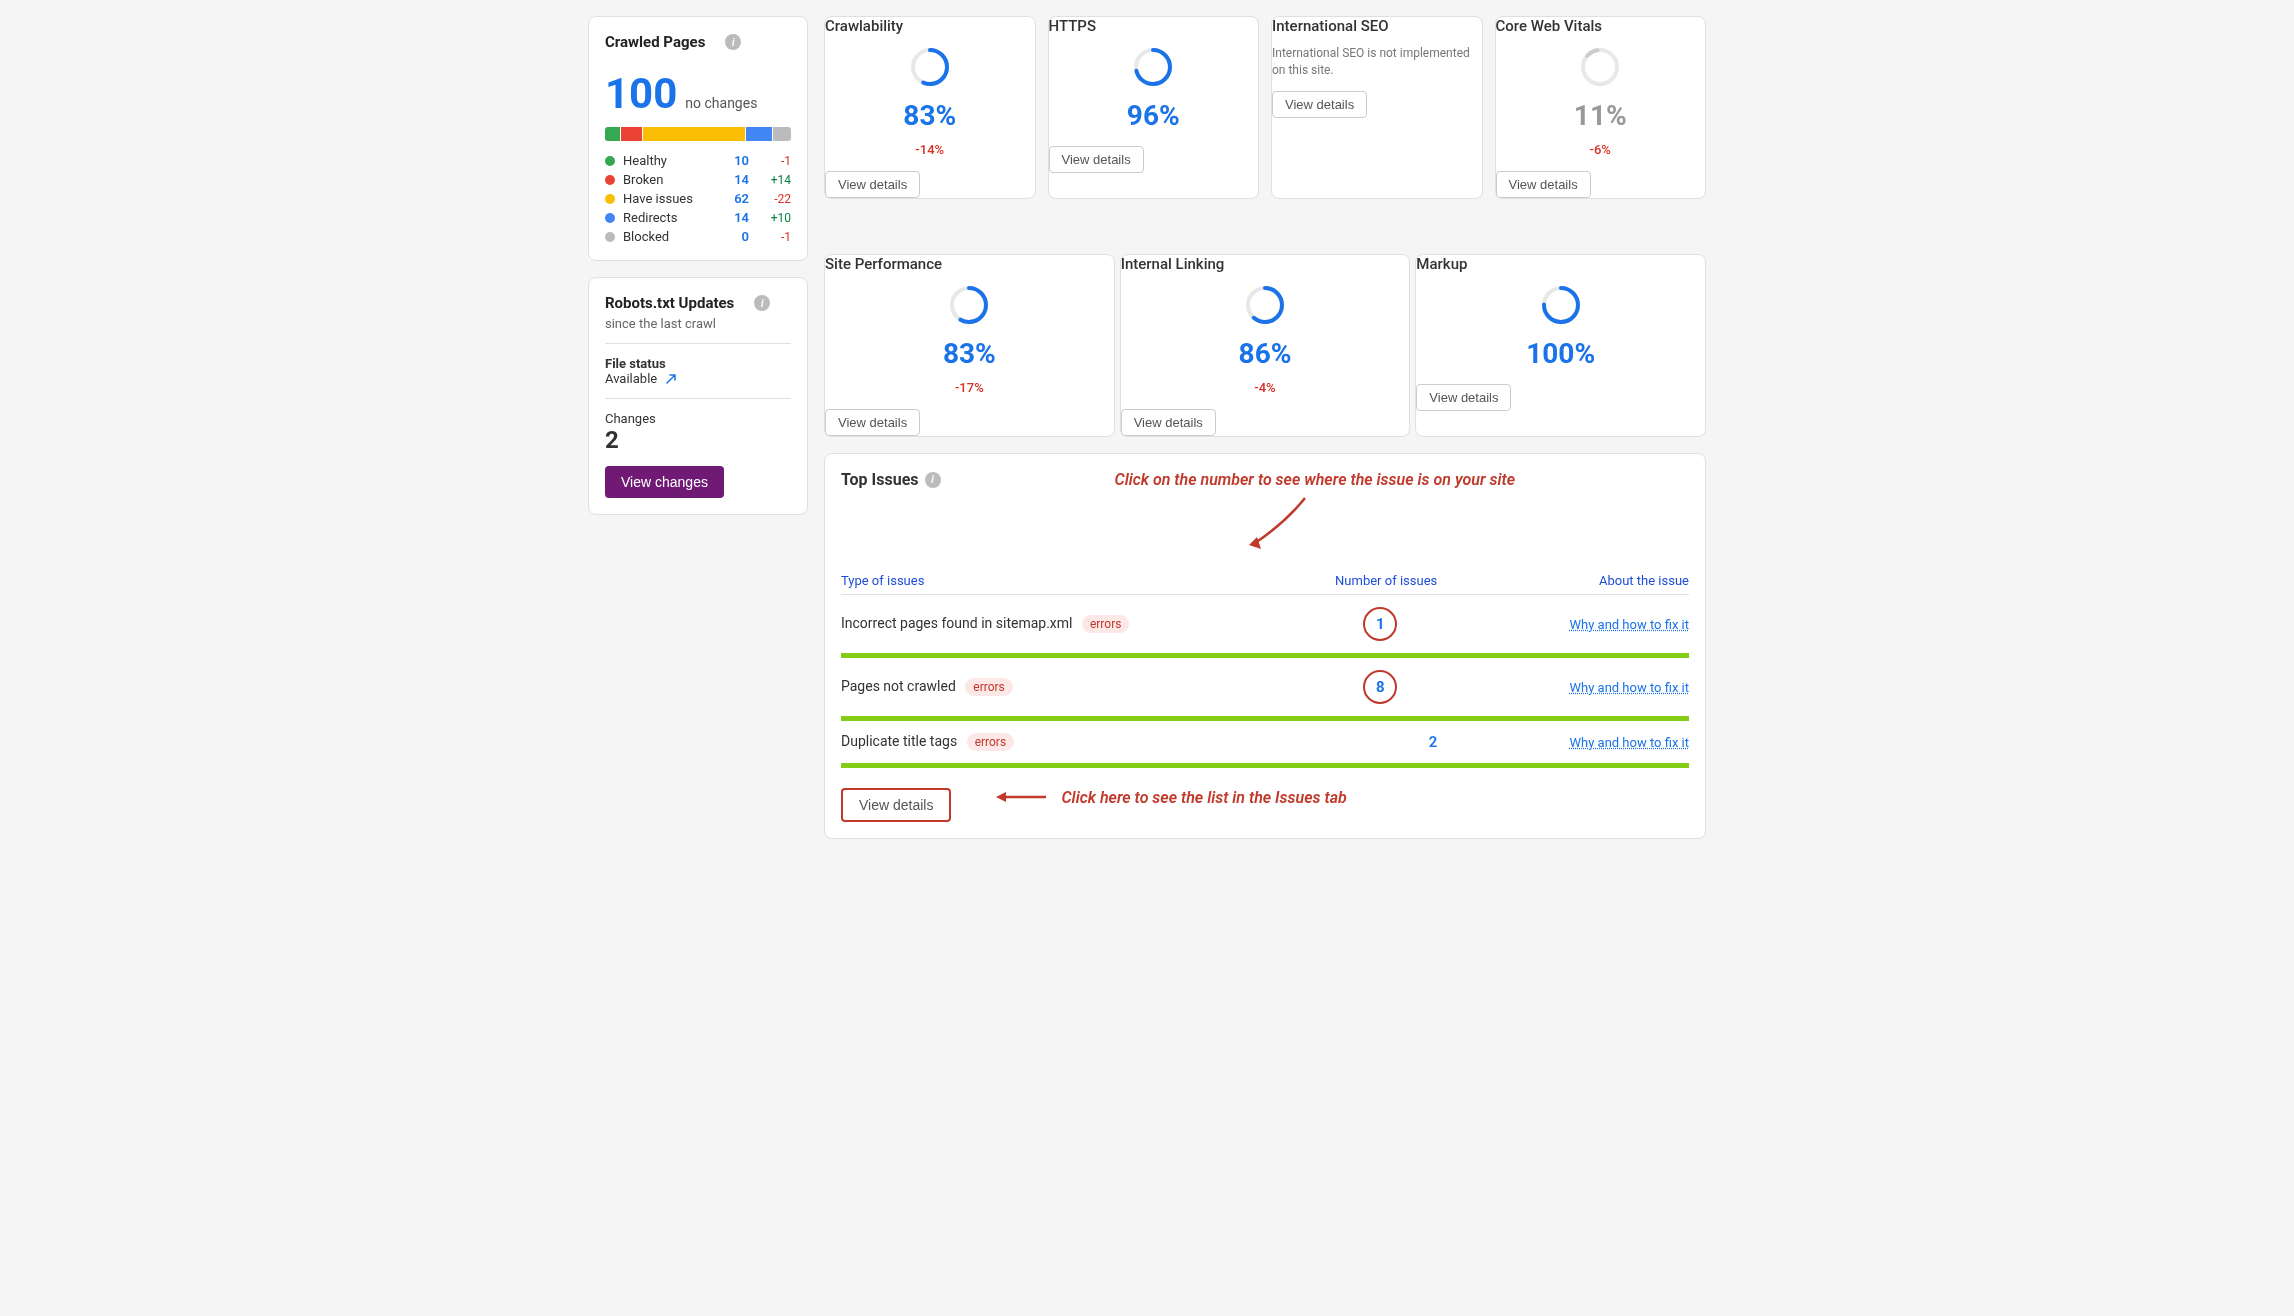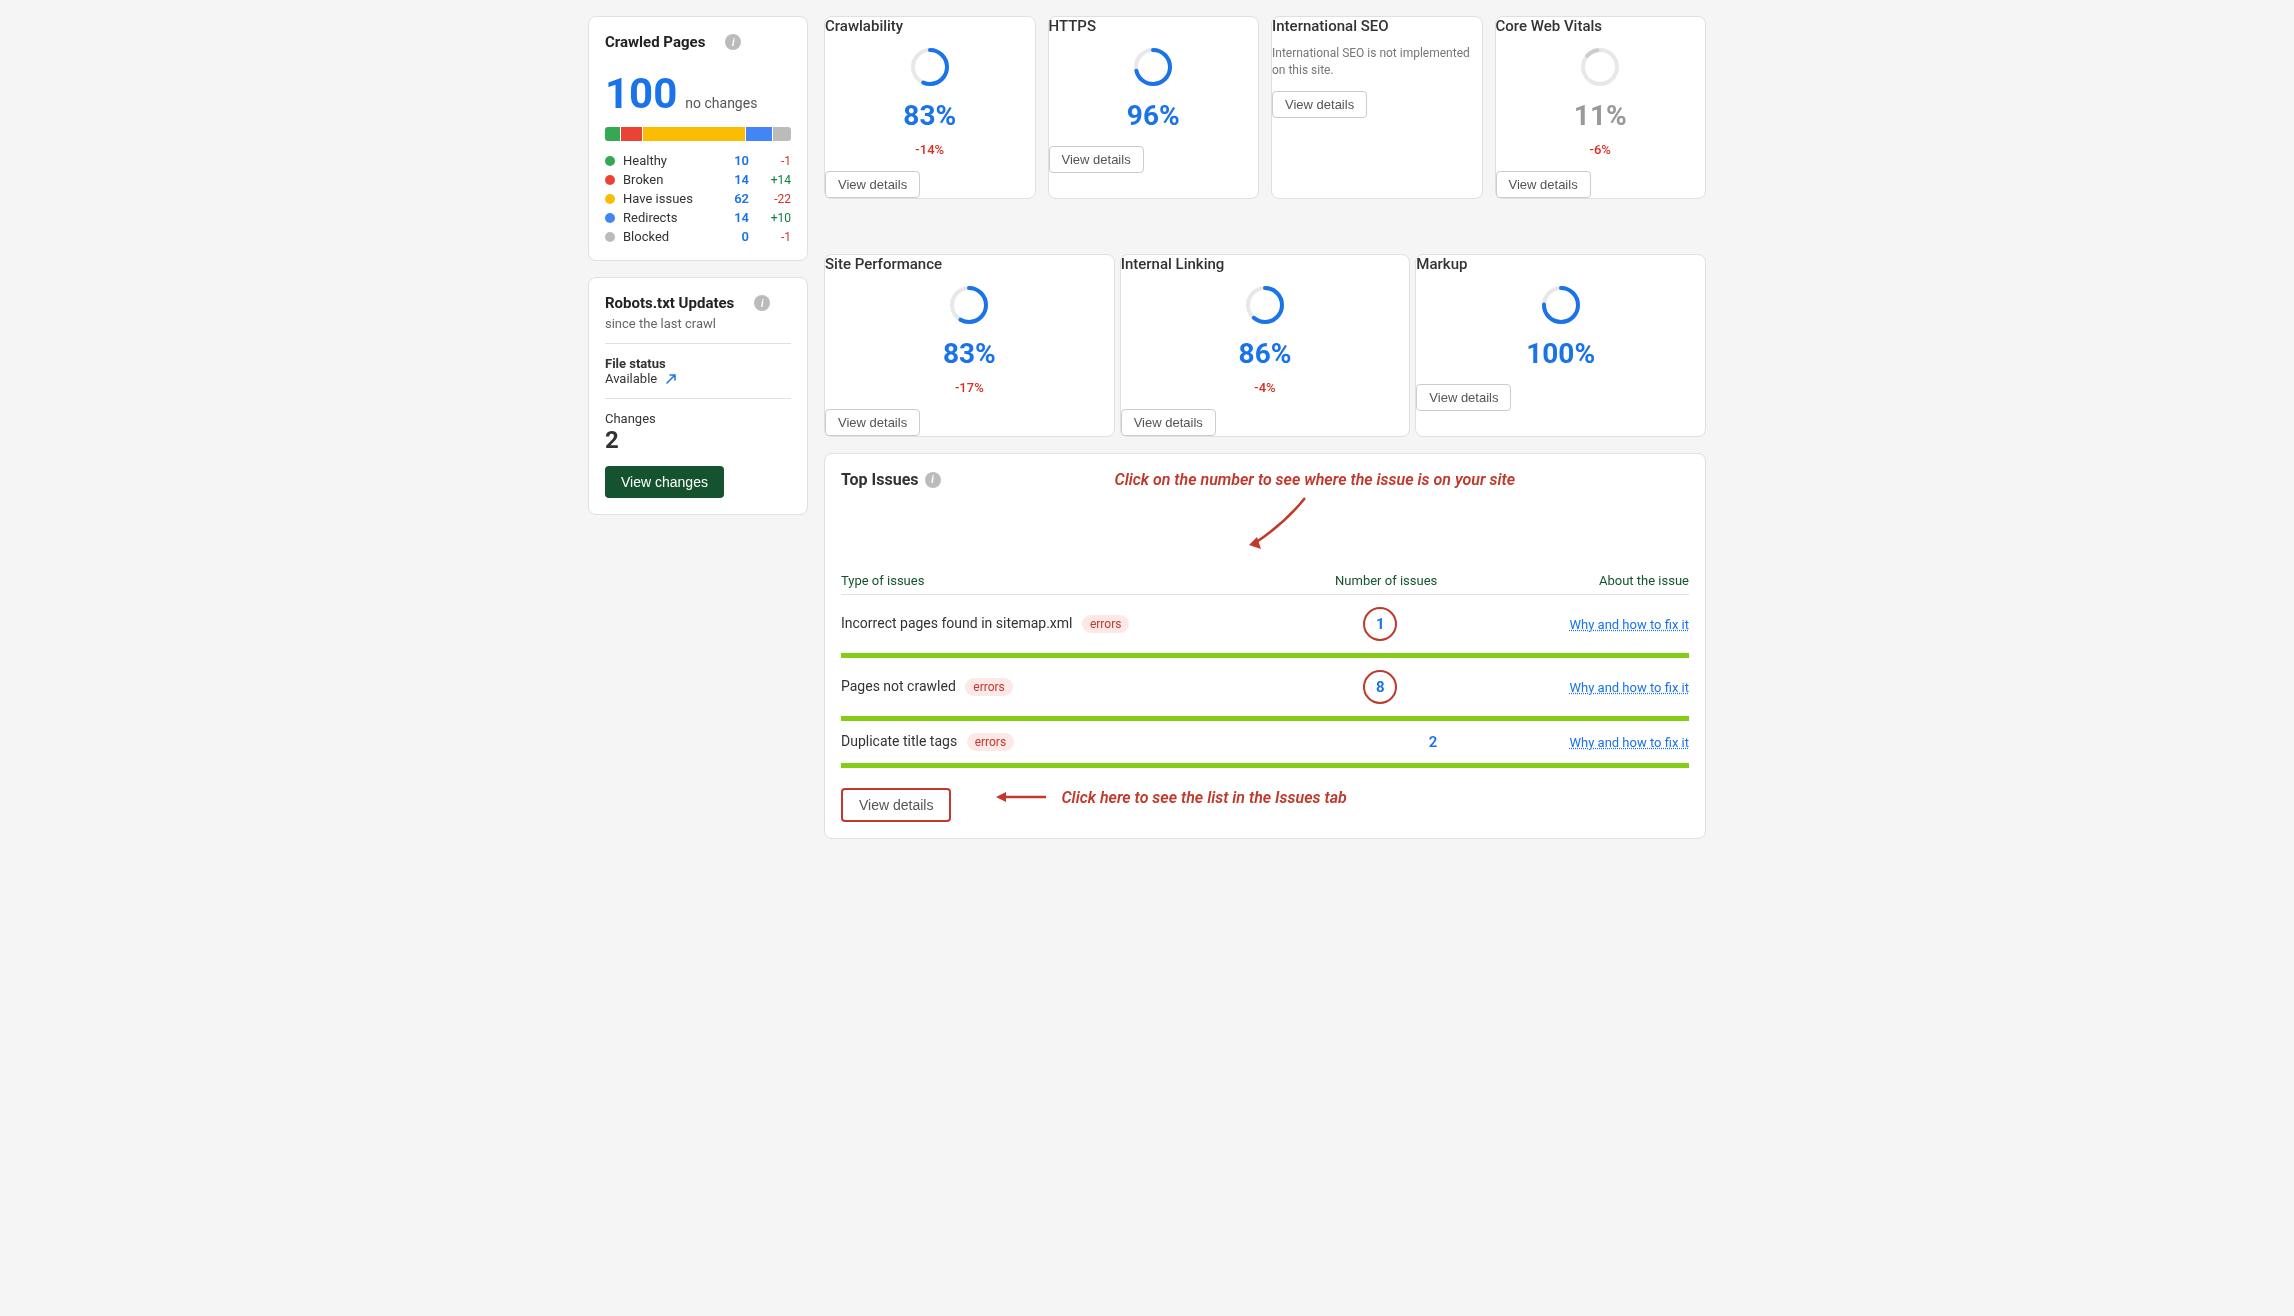--- a/index.html
+++ b/index.html
@@ -77,21 +77,21 @@
     .divider { border: none; border-top: 1px solid #e0e0e0; margin: 12px 0; }
     .file-status-title { font-weight: 700; font-size: 13px; color: #333; }
     .file-status-value {
       font-size: 13px; color: #333;
       display: flex; align-items: center; gap: 4px;
     }
     .changes-label { font-size: 13px; color: #333; margin-top: 10px; }
     .changes-count { font-size: 24px; font-weight: 700; color: #333; }
     .view-changes-btn {
       display: inline-block;
-      background: #14532d;
+      background: #701a75;
       color: #fff;
       border: none;
       border-radius: 4px;
       padding: 8px 16px;
       font-size: 14px;
       font-weight: 500;
       cursor: pointer;
       margin-top: 12px;
     }
 
@@ -189,21 +189,21 @@
       font-style: italic;
     }
     .issues-table {
       width: 100%;
       border-collapse: collapse;
     }
     .issues-table th {
       text-align: left;
       font-size: 13px;
       font-weight: 400;
-      color: #14532d;
+      color: #1d4ed8;
       padding: 6px 0;
       border-bottom: 1px solid #e0e0e0;
     }
     .issues-table th.right { text-align: right; }
     .issues-table th.far-right { text-align: right; }
     .issues-table td {
       padding: 12px 0;
       border-bottom: 5px solid #84cc16;
       font-size: 14px;
     }

